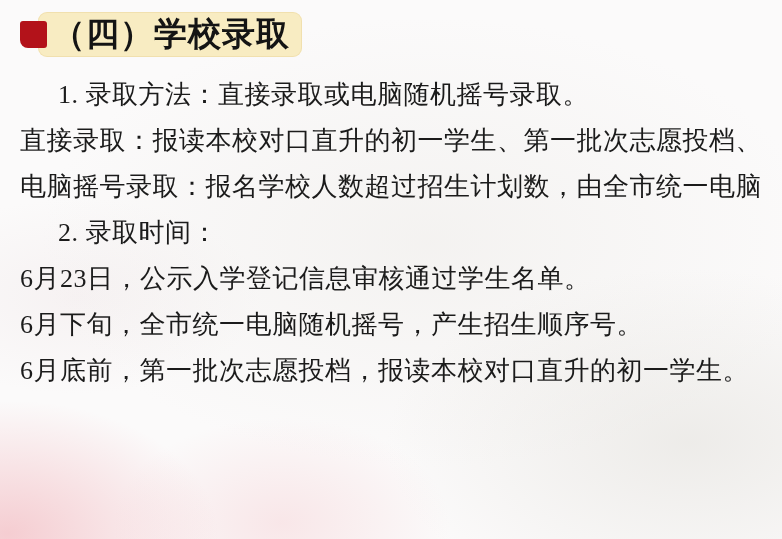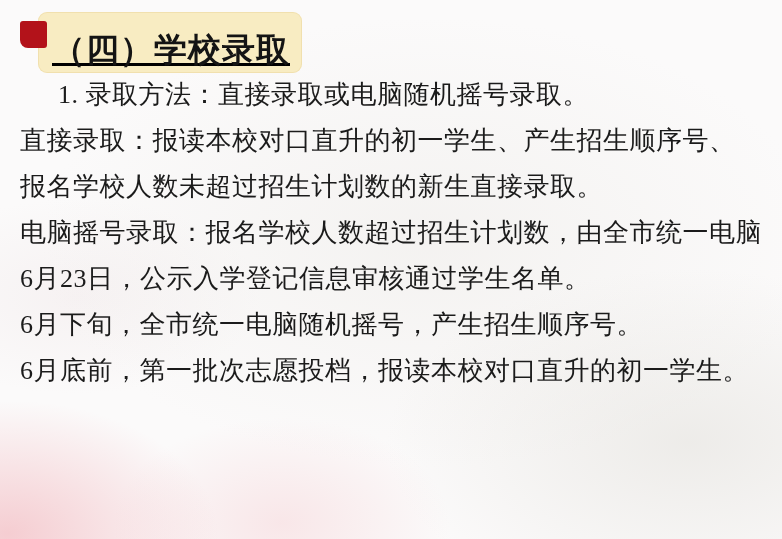--- a/index.html
+++ b/index.html
@@ -20,23 +20,22 @@
       radial-gradient(ellipse 260px 140px at 10% 55%, rgba(241,233,234,0.5), rgba(241,233,234,0) 70%);
     overflow: hidden;
   }
   .title-band { position: absolute; left: 0; top: 0; width: 782px; height: 66px; }
   .title-highlight {
     position: absolute; left: 38px; top: 12px;
     height: 45px; min-width: 232px;
     background: #f8ecc2;
     border-radius: 9px;
     display: flex; align-items: center;
-    padding: 16px 12px 0 14px;
+    padding: 0 12px 0 14px;
     box-shadow: inset 0 0 0 1px rgba(228,202,138,0.35);
-    text-decoration: underline;
   }
   .title-text {
     font-size: 33px; font-weight: bold; color: #141414;
     letter-spacing: 1px; white-space: nowrap; line-height: 1;
   }
   .title-bullet {
     position: absolute; left: 20px; top: 21px;
     width: 27px; height: 27px;
     background: #b3121a;
     border-radius: 3px 3px 3px 8px;
@@ -57,21 +56,21 @@
 
   <div class="title-band">
     <div class="title-bullet"></div>
     <div class="title-highlight">
       <span class="title-text">（四）学校录取</span>
     </div>
   </div>
 
   <div class="body-text">
       <div class="line indent"><span class="run">1. 录取方法：直接录取或电脑随机摇号录取。</span></div>
-      <div class="line"><span class="run-bold">直接录取：</span><span class="run">报读本校对口直升的初一学生、产生招生顺序号、</span></div>
-      <div class="line"><span class="run">报名学校人数未超过招生计划数的新生直接录取。</span></div>
+      <div class="line"><span class="run-bold">直接录取：</span><span class="run">报读本校对口直升的初一学生、第一批次志愿投档、</span></div>
       <div class="line"><span class="run-bold">电脑摇号录取：</span><span class="run">报名学校人数超过招生计划数，由全市统一电脑</span></div>
+      <div class="line indent"><span class="run">2. 录取时间：</span></div>
       <div class="line"><span class="run">6月23日，公示入学登记信息审核通过学生名单。</span></div>
       <div class="line"><span class="run">6月下旬，全市统一电脑随机摇号，产生招生顺序号。</span></div>
       <div class="line"><span class="run">6月底前，第一批次志愿投档，报读本校对口直升的初一学生。</span></div>
     </div>
 
 </div>
 
 </body></html>

